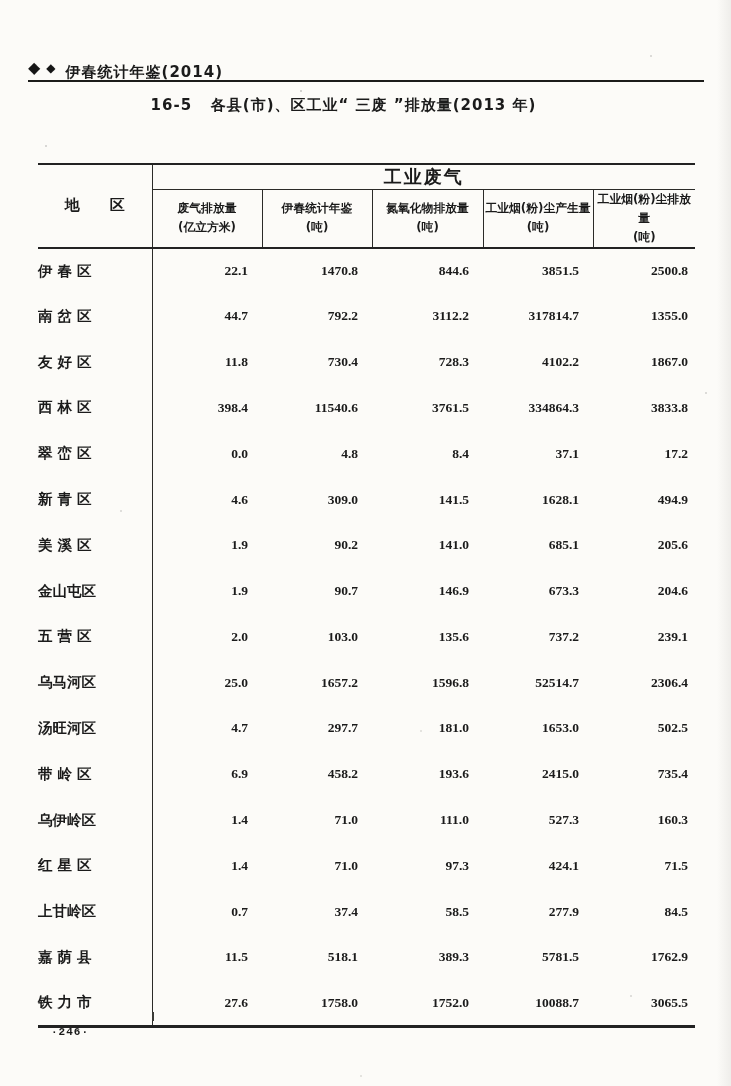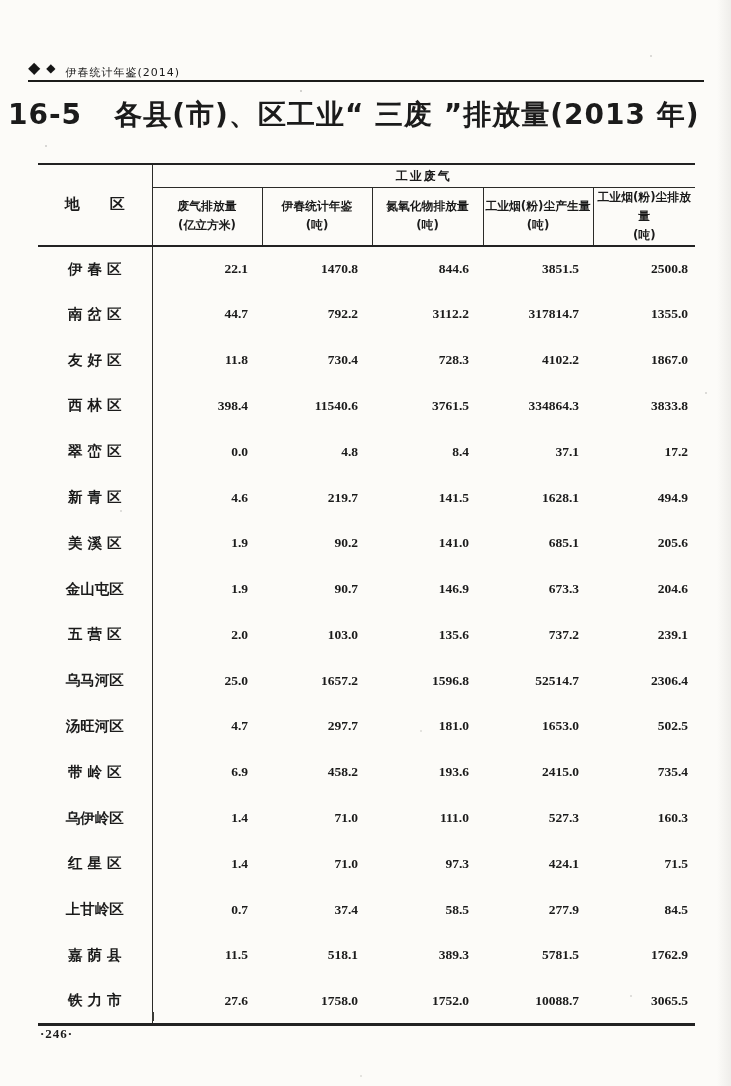--- a/index.html
+++ b/index.html
@@ -22,29 +22,29 @@
   }
   
   .running-head{
     position:absolute;left:28px;top:56px;width:676px;height:24px;
     border-bottom:2.5px solid #1c1c1a;
     display:flex;align-items:center;gap:6px;
   }
   .diamond-lg{font-size:16px;line-height:1;color:#161616;}
   .diamond-sm{font-size:12px;line-height:1;color:#161616;}
   .yearbook-title{
-    font-size:11px;font-weight:normal;letter-spacing:1px;margin-left:4px;
+    font-size:15px;font-weight:bold;letter-spacing:1px;margin-left:4px;
     white-space:pre;
     margin-top:8px;
   }
   
   .table-title{
-    position:absolute;left:8px;top:96px;width:655px;
+    position:absolute;left:16px;top:96px;width:655px;
     text-align:center;
-    font-size:28px;font-weight:bold;letter-spacing:1px;
+    font-size:15px;font-weight:bold;letter-spacing:1px;
     white-space:pre;
   }
   
   .stat-table{
     position:absolute;left:38px;top:163px;width:657px;
     border-collapse:collapse;table-layout:fixed;
     border-top:2.5px solid #222;
     border-bottom:3px solid #222;
   }
   .stat-table col.c-region{width:114px;}
@@ -56,55 +56,55 @@
   .stat-table th,.stat-table td{padding:0;margin:0;font-weight:normal;}
 
   th.region-head{
     border-right:1.5px solid #2b2b28;
     font-size:15px;font-weight:bold;vertical-align:middle;
     white-space:pre;
   }
   th.group-head{
     height:22px;
     border-bottom:1.5px solid #2b2b28;
-    font-size:12px;font-weight:bold;text-align:center;vertical-align:middle;
+    font-size:18px;font-weight:bold;text-align:center;vertical-align:middle;
     letter-spacing:2px;
   }
   tr.sub-head{height:48px;}
   tr.sub-head th{
     border-left:1.5px solid #2b2b28;
     vertical-align:middle;text-align:center;
     font-size:11.8px;font-weight:bold;line-height:1.6;
   }
   thead{border-bottom:2.5px solid #222;}
 
   tbody tr{height:45.8px;}
   td.region-cell{
     border-right:1.5px solid #2b2b28;
-    text-align:center;vertical-align:middle;
+    text-align:left;vertical-align:middle;
     font-size:14.5px;font-weight:bold;white-space:pre;
   }
   td.value-cell{
     text-align:right;vertical-align:middle;
     font-family:"Liberation Serif","DejaVu Serif",serif;
     font-size:13.5px;font-weight:bold;
     padding-right:14px;
   }
   td.value-cell.last{padding-right:7px;}
 
   
   .rule-overhang{
     position:absolute;left:152px;top:1012px;width:1.5px;height:9px;
     background:#3a3a36;
   }
   
   .page-number{
-    position:absolute;left:40px;top:1026px;
-    font-family:Liberation Serif, serif;
-    font-size:13px;font-weight:bold;letter-spacing:1px;
+    position:absolute;left:51px;top:1026px;
+    font-family:Liberation Mono, monospace;
+    font-size:11px;font-weight:bold;letter-spacing:1px;
   }
   
   .specks{
     position:absolute;left:300px;top:90px;width:2px;height:2px;border-radius:50%;
     background:rgba(40,40,35,.25);
     box-shadow:
       350px -35px 0 0 rgba(40,40,35,.2),
       -180px 420px 0 0 rgba(40,40,35,.18),
       120px 640px 0 0 rgba(40,40,35,.15),
       405px 302px 0 0 rgba(40,40,35,.2),
@@ -201,21 +201,21 @@
         <td class="region-cell">翠 峦 区</td>
         <td class="value-cell">0.0</td>
         <td class="value-cell">4.8</td>
         <td class="value-cell">8.4</td>
         <td class="value-cell">37.1</td>
         <td class="value-cell last">17.2</td>
       </tr>
         <tr>
         <td class="region-cell">新 青 区</td>
         <td class="value-cell">4.6</td>
-        <td class="value-cell">219.7</td>
+        <td class="value-cell">309.0</td>
         <td class="value-cell">141.5</td>
         <td class="value-cell">1628.1</td>
         <td class="value-cell last">494.9</td>
       </tr>
         <tr>
         <td class="region-cell">美 溪 区</td>
         <td class="value-cell">1.9</td>
         <td class="value-cell">90.2</td>
         <td class="value-cell">141.0</td>
         <td class="value-cell">685.1</td>

